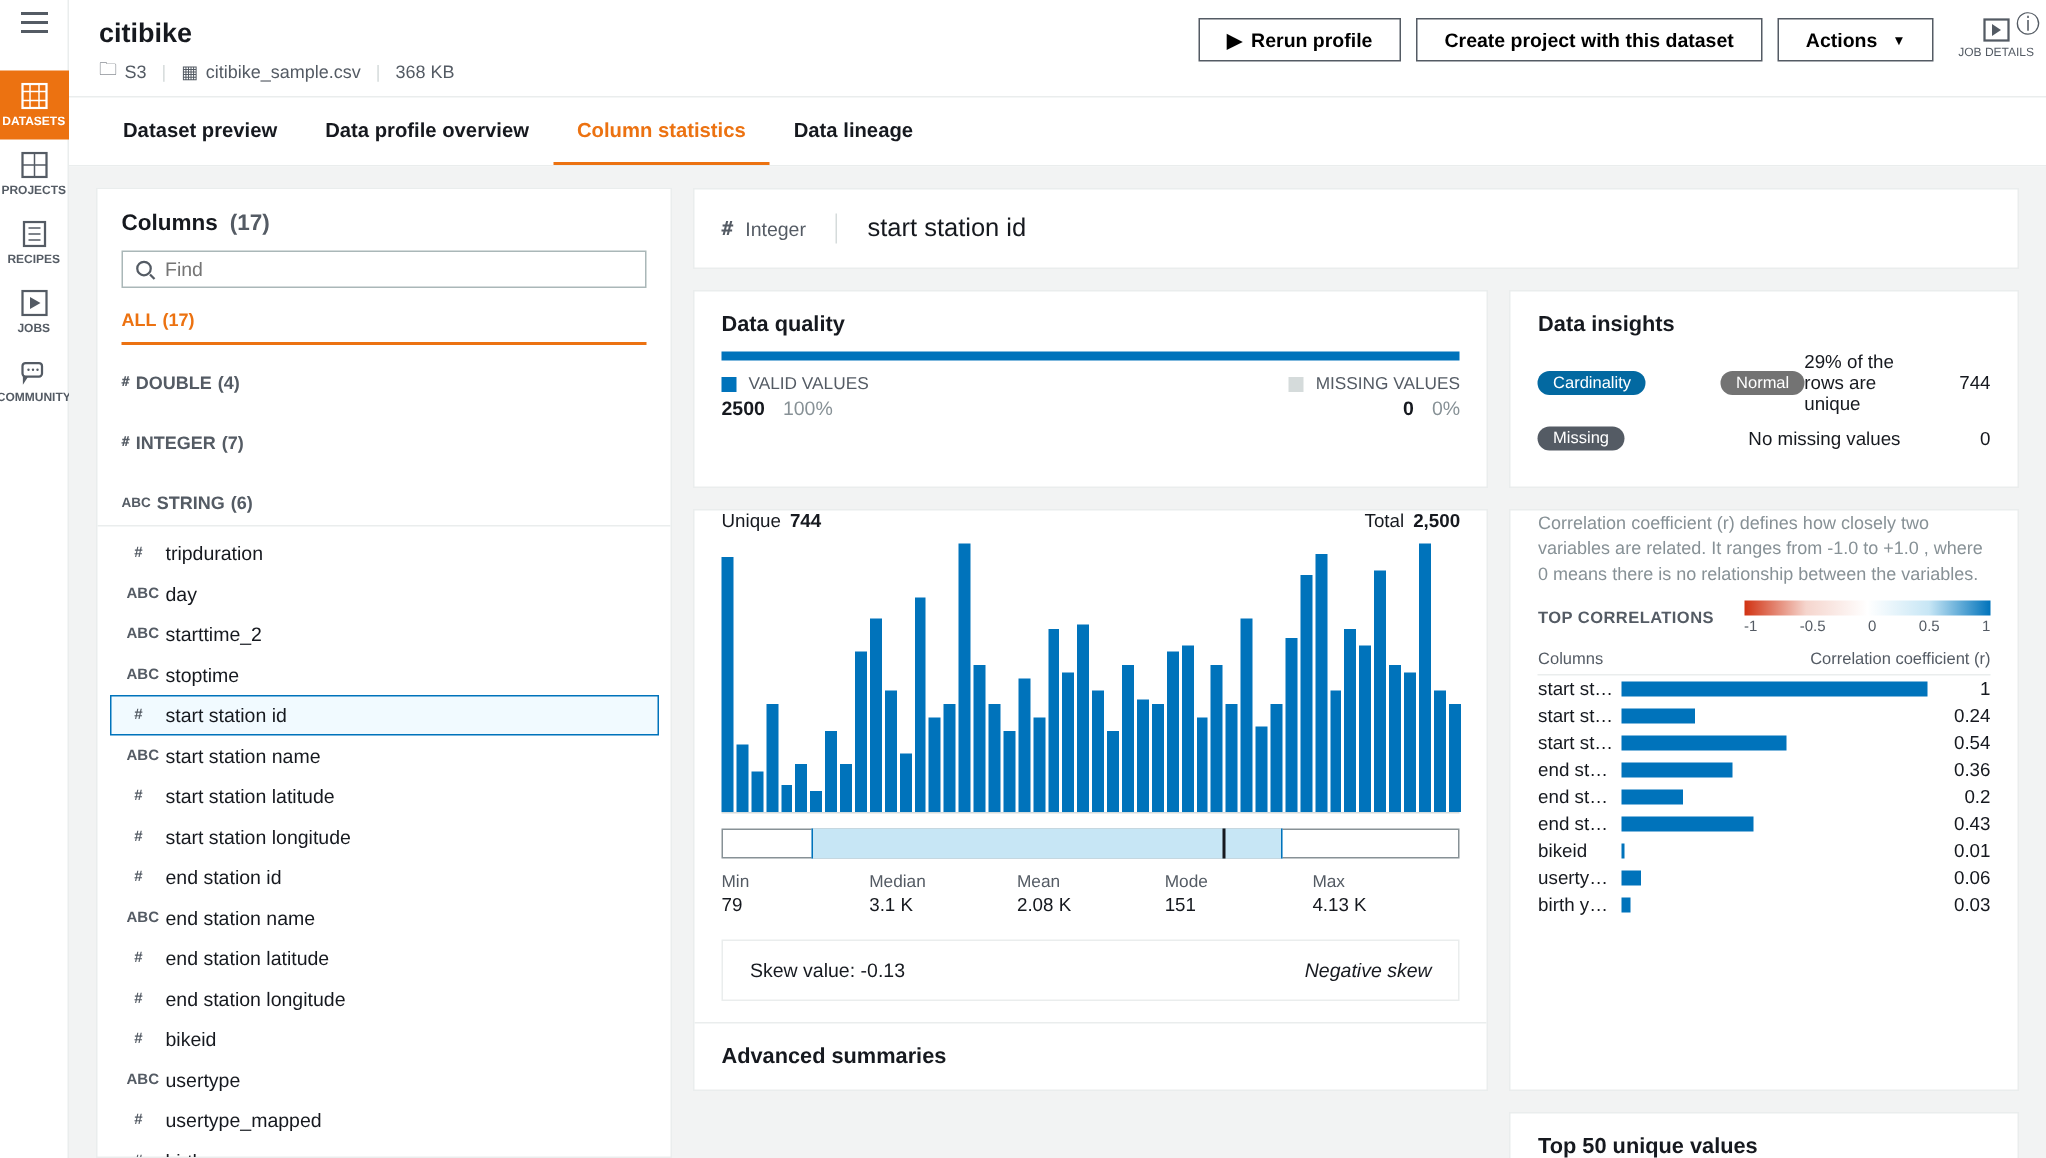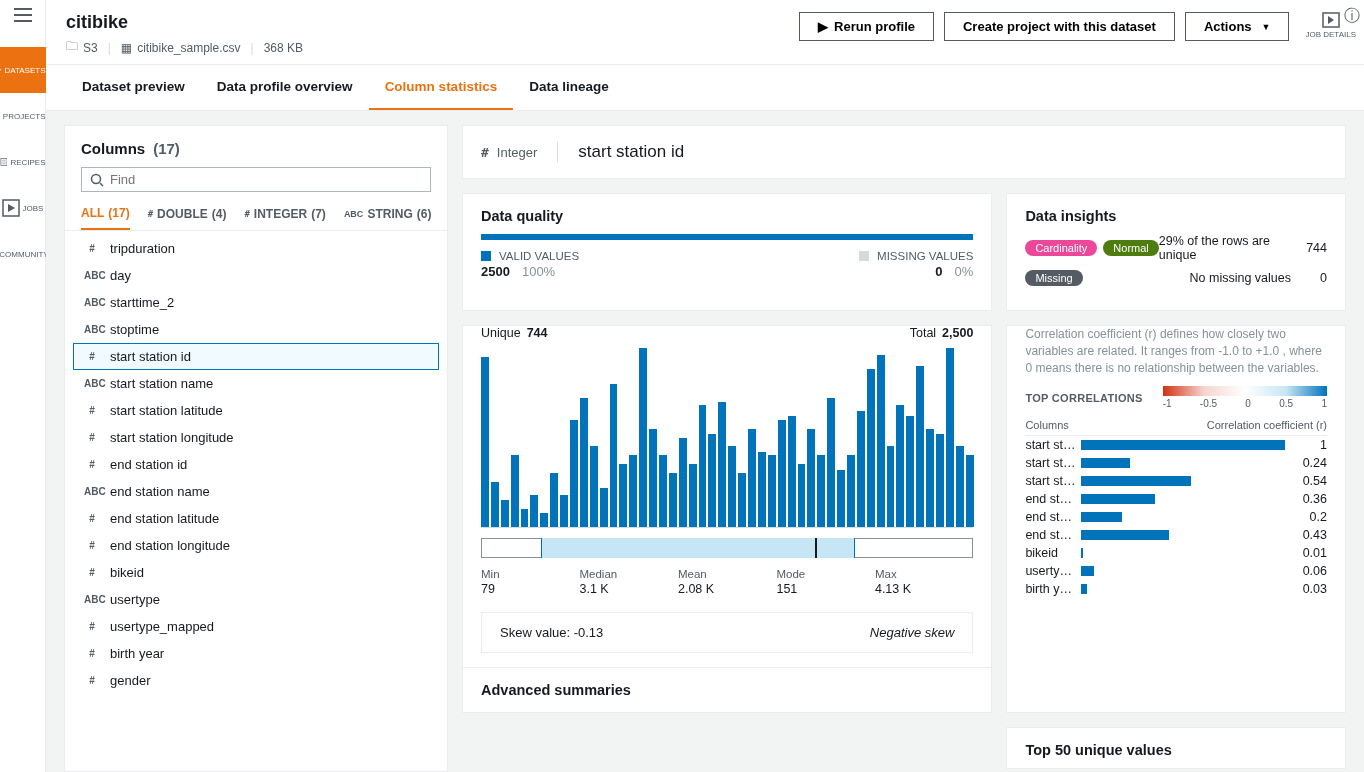--- a/index.html
+++ b/index.html
@@ -1,20 +1,20 @@
 <!DOCTYPE html>
 <html><head>
 <meta charset="utf-8">
 <style>
 * { box-sizing: border-box; margin: 0; padding: 0; }
 body { font-family: "Amazon Ember", -apple-system, Helvetica, Arial, sans-serif; font-size: 13px; color: #16191f; background: #fff; }
 .app { display: flex; height: 772px; width: 1364px; overflow: hidden; }
 .leftnav { width: 46px; background: #fff; border-right: 1px solid #eaeded; display: flex; flex-direction: column; align-items: center; padding-top: 8px; }
 .leftnav .burger { margin-bottom: 22px; cursor: pointer; }
-.leftnav .nav-item { display:flex; flex-direction:row; align-items:center; justify-content:center; width:46px; height:46px; font-size:8px; color:#545b64; cursor:pointer; gap:3px; }
+.leftnav .nav-item { display:flex; flex-direction:column; align-items:center; justify-content:center; width:46px; height:46px; font-size:8px; color:#545b64; cursor:pointer; gap:3px;font-weight:bold; }
 .leftnav .nav-item.active { background:#ec7211; color:#fff; }
 .leftnav .nav-item svg { }
 .main { flex:1; display:flex; flex-direction:column; overflow:hidden; }
 .header { display:flex; align-items:flex-start; justify-content:space-between; padding: 12px 8px 6px 20px; border-bottom: 1px solid #eaeded; position:relative;}
 .header h1 { font-size:18px; font-weight:600; }
 .header .crumbs { display:flex; align-items:center; gap:10px; color:#545b64; font-size:12px; margin-top:4px;}
 .header .crumbs .grp { display:flex; align-items:center; gap:5px;}
 .header .sep { color:#d5dbdb; }
 .header .actions { display:flex; align-items:flex-start; gap:10px;}
 .btn { background:#fff; border:1px solid #545b64; padding:6px 18px; font-size:13px; font-weight:600; cursor:pointer; display:flex; align-items:center; gap:6px;}
@@ -24,21 +24,21 @@
 .tabs { display:flex; gap:0; border-bottom:1px solid #eaeded; padding: 0 20px; }
 .tab { padding: 14px 16px; font-size:13.5px; font-weight:700; color:#16191f; cursor:pointer; }
 .tab.active { color:#ec7211; border-bottom:2px solid #ec7211; }
 .content { flex:1; display:flex; gap:14px; padding:14px 18px 0 18px; overflow:hidden; background:#f2f3f3; }
 .panel { background:#fff; border:1px solid #eaeded; }
 .cols-panel { width:384px; display:flex; flex-direction:column; }
 .cols-panel h2 { font-size:15px; font-weight:700; padding: 14px 16px 10px; display:flex; gap:8px;}
 .cols-panel h2 .count{ color: #545b64; font-weight:600;}
 .find-wrap{ margin:0 16px 10px; border:1px solid #aab7b8; display:flex; align-items:center; padding:4px 8px; gap:6px;}
 .find-wrap input{ border:none; outline:none; flex:1; font-size:13px;}
-.type-tabs{ display:flex; gap:18px; padding:4px 16px 0; border-bottom:1px solid #eaeded;}
+.type-tabs{ display:flex; gap:18px; padding:4px 16px 0; border-bottom:1px solid #eaeded;flex-direction:column;}
 .type-tab{ font-size:12px; font-weight:700; color:#545b64; padding-bottom:8px; cursor:pointer; display:flex; gap:4px; align-items:center;}
 .type-tab.active{ color:#ec7211; border-bottom:2px solid #ec7211;}
 .type-tab .badge{ color:#545b64; font-weight:600;}
 .type-tab.active .badge{ color:#ec7211;}
 .type-tab .tp{ font-size:9px; text-transform:uppercase;}
 .col-list{ overflow-y:auto; padding: 4px 8px 16px; }
 .col-item{ display:flex; align-items:center; gap:10px; padding: 5px 10px; cursor:pointer; border:1px solid transparent;}
 .col-item.selected{ border:1px solid #0073bb; background:#f1faff;}
 .col-item .typeicon{ width:16px; font-size:10px; color:#545b64; text-align:center; font-weight:600;}
 .right{ flex:1; display:flex; flex-direction:column; gap:14px; overflow-y:auto; padding-bottom:14px;}
@@ -63,22 +63,22 @@
 .dq-row .sq{ width:10px;height:10px; background:#0073bb;}
 .dq-row .sq.gray{ background:#d5dbdb;}
 .dq-nums{ display:flex; justify-content:space-between; margin-top:2px;}
 .dq-nums .n{ display:flex; gap:12px;text-align:center;}
 .dq-nums .n b{ font-weight:700;}
 .dq-nums .n .pct{ color:#879196;}
 .insights{ padding: 0 18px 16px; font-size:12.5px;}
 .ins-row{ display:flex; align-items:center; justify-content:space-between; margin-bottom:8px;}
 .ins-row .pills{ display:flex; gap:6px;}
 .pill{ border-radius: 10px; padding: 2px 10px; font-size:11px; color:#fff;}
-.pill.blue{ background:#ec4899;}
-.pill.green{ background:#4d7c0f;}
+.pill.blue{ background:#0369a1;}
+.pill.green{ background:#737373;margin-left:44px;}
 .pill.gray{ background:#545b64;}
 .ins-row .txt{ color:#16191f;}
 .ins-row .val{ font-weight:400; color:#16191f; min-width:36px; text-align:right;}
 .vdist{ padding:0 18px 16px;}
 .vdist .meta{ display:flex; justify-content:space-between; font-size:12.5px; margin-bottom:8px;}
 .vdist .meta .u b, .vdist .meta .t b{ font-weight:700; margin-left:6px;}
 .hist{ display:flex; align-items:flex-end; gap:2px; height:180px; border-bottom:1px solid #d5dbdb;}
 .hist .bar{ flex:1; background:#0073bb;}
 .boxplot{ margin-top:10px; height:20px; border:1px solid #879196; position:relative; background:#fff;}
 .boxplot .box{ position:absolute; top:-1px; bottom:-1px; background:#c7e6f5; border-left:1px solid #0073bb; border-right:1px solid #0073bb;}
@@ -356,21 +356,21 @@
                   </div>
                   <div style="display: flex; gap: 8px; align-items: center;">
                     <span class="txt">29% of the rows are unique</span>
                     <span class="val">744</span>
                   </div>
                 </div>
                 <div class="ins-row">
                   <div class="pills">
                     <span class="pill gray">Missing</span>
                   </div>
-                  <div style="display: flex; align-items: center;">
+                  <div style="display: flex; gap: 24px; align-items: center;">
                     <span class="txt">No missing values</span>
                     <span class="val">0</span>
                   </div>
                 </div>
               </div>
           </div>
         </div>
 
         <div class="row3">
           <div class="panel">

